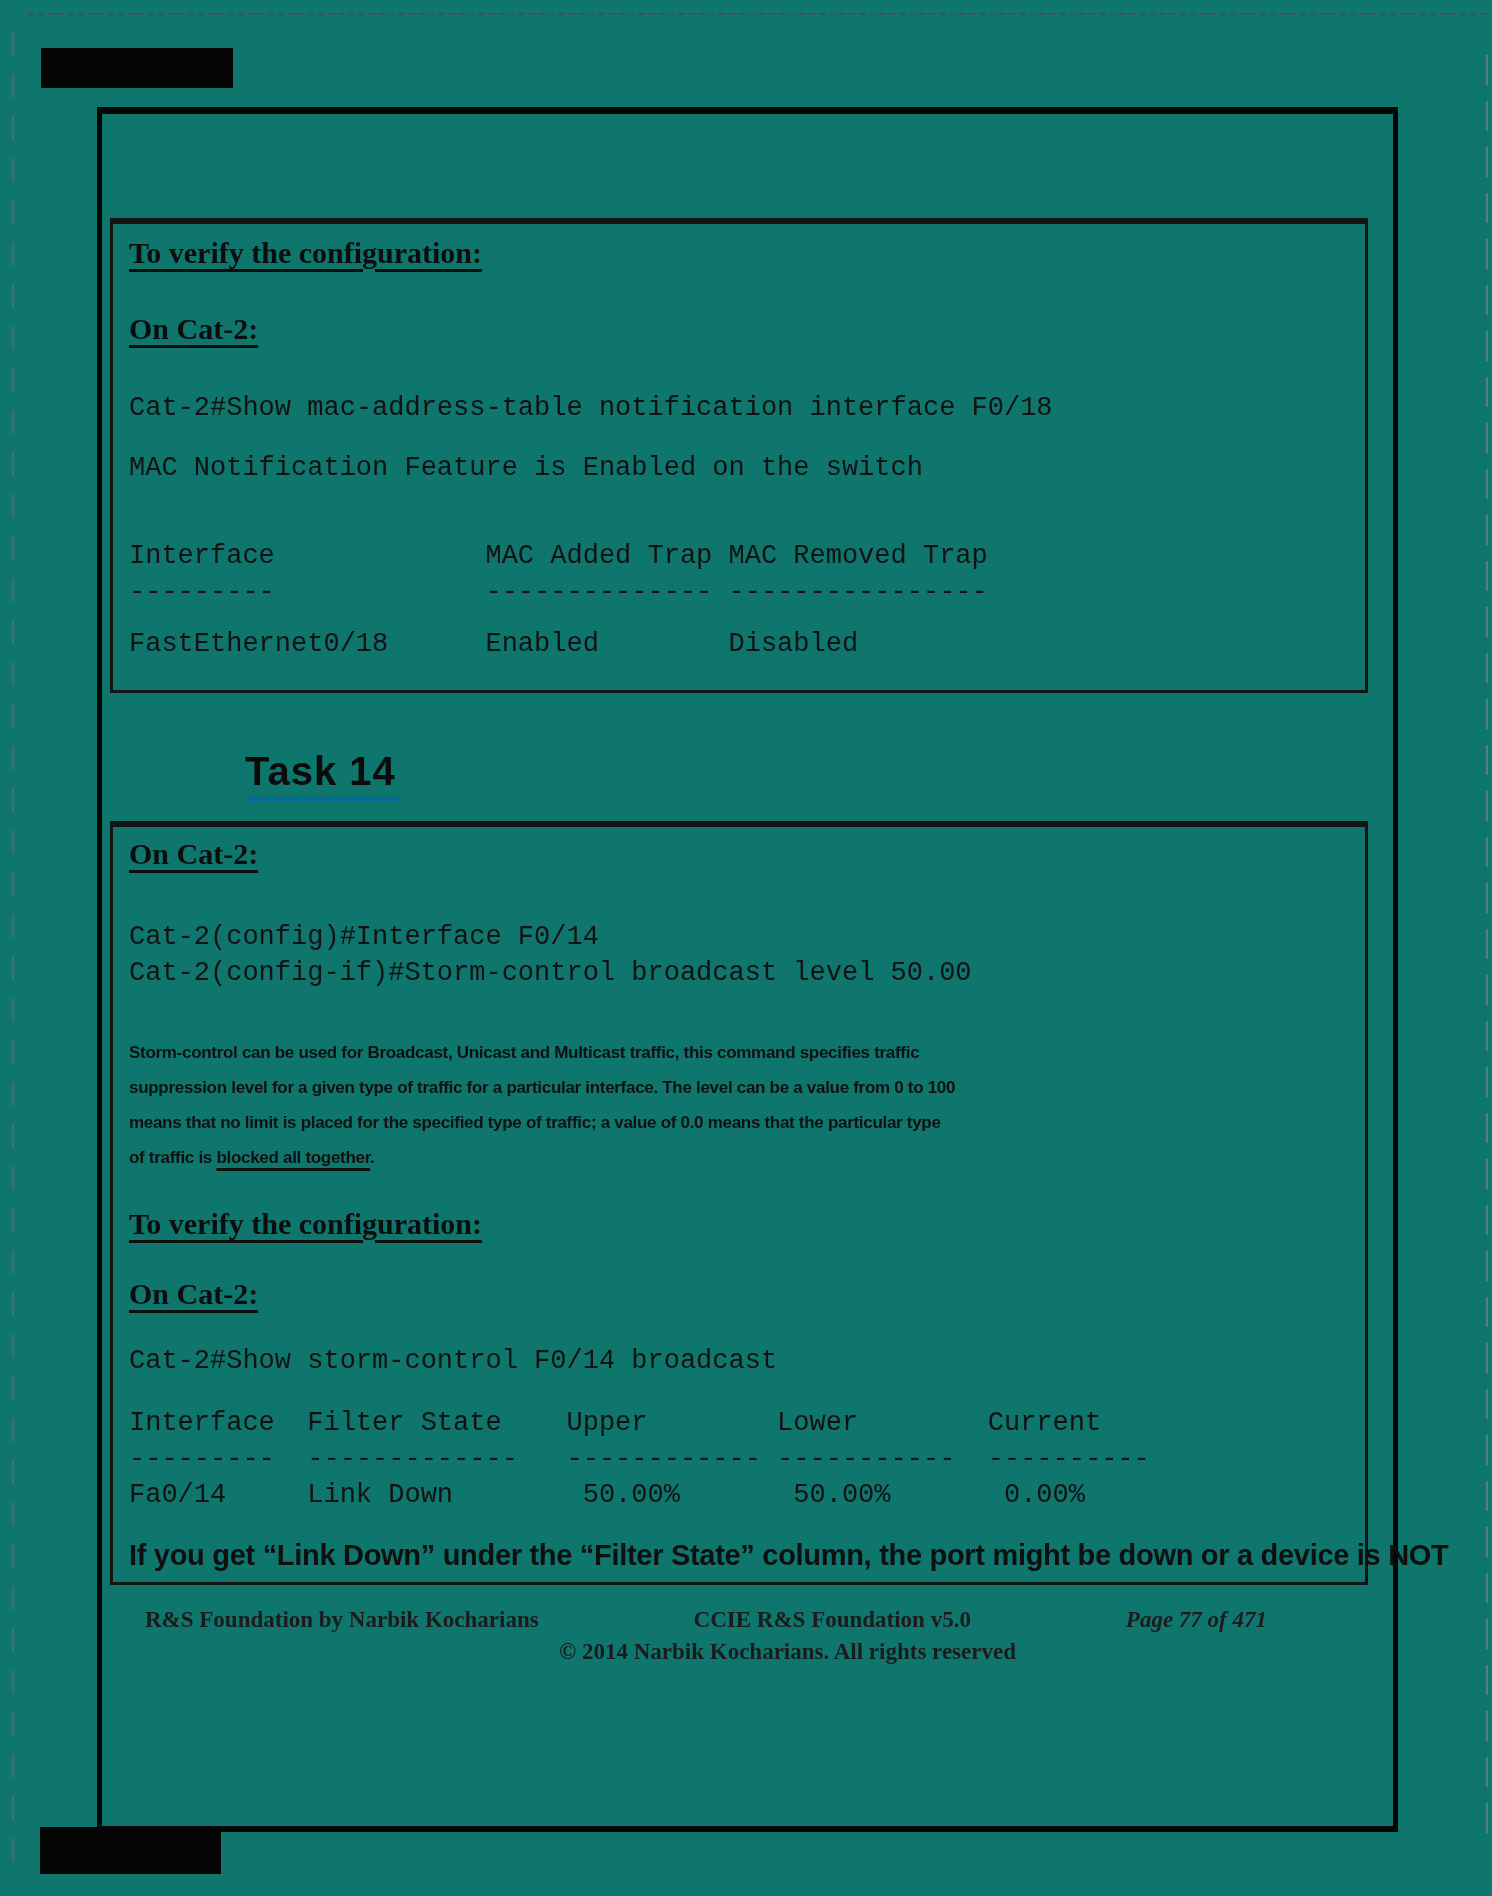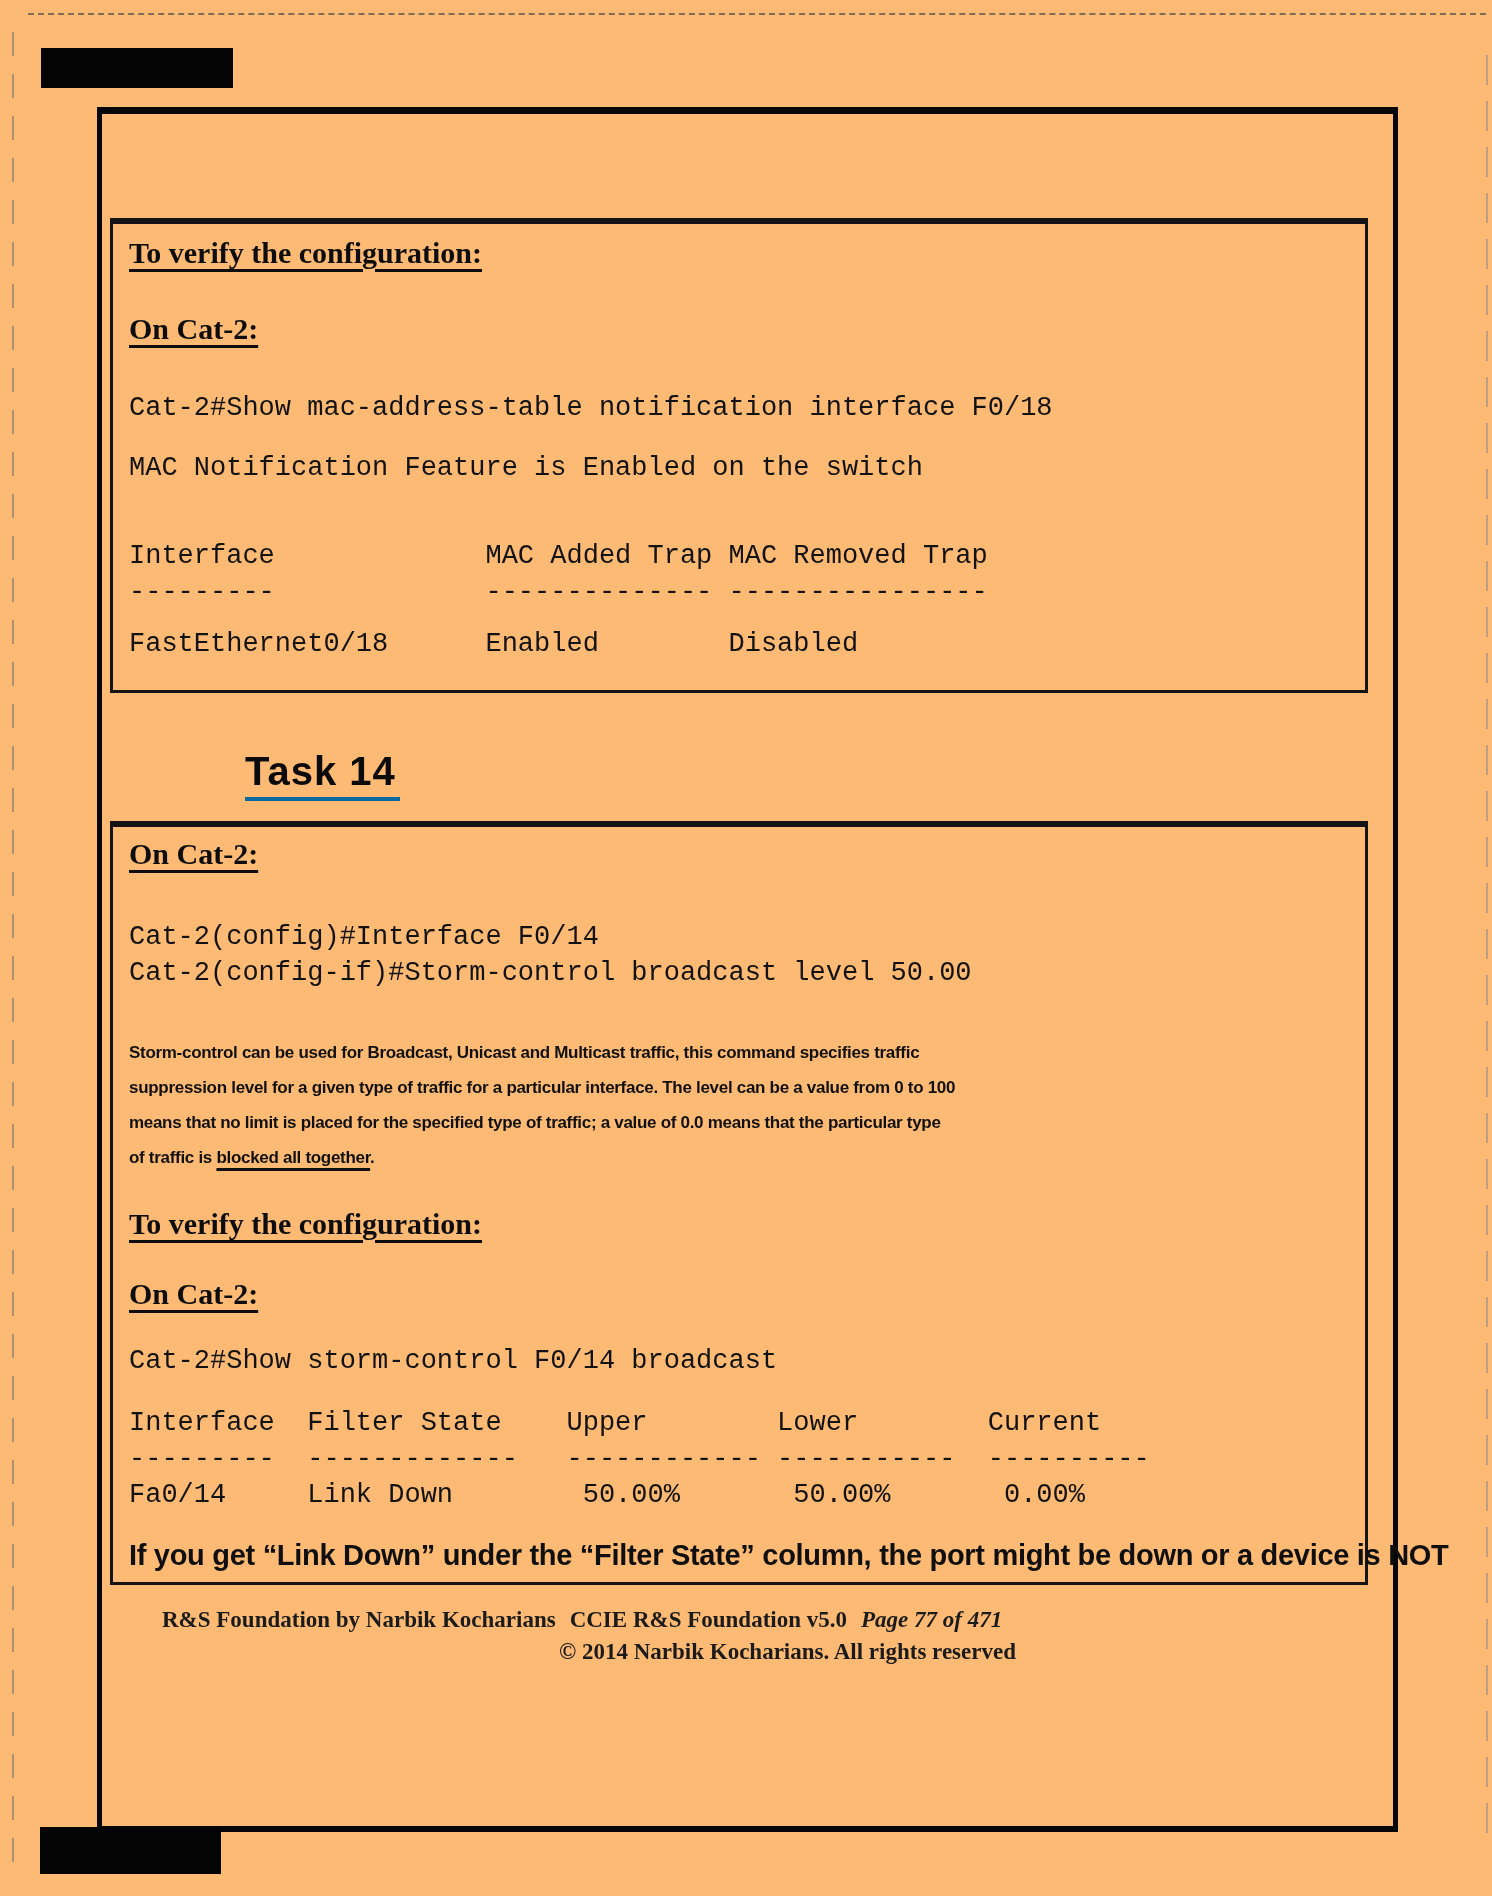--- a/index.html
+++ b/index.html
@@ -1,17 +1,17 @@
 <!DOCTYPE html>
 <html><head>
 <meta charset="utf-8">
 <style>
   html,body { margin:0; padding:0; background:#e8e8e8; }
   .page {
-    position:relative; width:1492px; height:1896px; background:#fdba74;
+    position:relative; width:1492px; height:1896px; background:#0f766e;
     overflow:hidden; color:#111; font-family:"Liberation Sans",sans-serif;
   }
   
   .scan-topline { position:absolute; top:13px; left:28px; width:1458px; height:0;
     border-top:2px dashed #4a4a4a; opacity:.7; }
   .scan-leftline { position:absolute; top:32px; left:12px; width:2px; height:1844px;
     background:repeating-linear-gradient(to bottom,#6d6d6d 0 24px,transparent 24px 42px); opacity:.55; }
   .scan-rightline { position:absolute; top:55px; left:1486px; width:2px; height:1790px;
     background:repeating-linear-gradient(to bottom,#8a8a8a 0 30px,transparent 30px 46px); opacity:.55; }
   .redaction { position:absolute; background:#040404; }
@@ -53,21 +53,21 @@
     letter-spacing:-0.3px; color:#101010; }
   .note .nline { white-space:pre; }
   .note .u { text-decoration:underline; text-decoration-thickness:2.5px; text-underline-offset:5px;margin-top:6px; }
 
   .warning { margin-top:26px; font-weight:bold; font-size:29px; letter-spacing:-0.3px;
     white-space:nowrap; color:#0f0f0f; }
 
   
   .footer { margin-top:22px; font-family:"Liberation Serif",serif; font-weight:bold;
     font-size:23px; color:#1b1b1b; }
-  .footer-row { display:flex; padding:0 126px 0 60px;gap:14px; }
+  .footer-row { display:flex; justify-content:space-between; padding:0 126px 0 43px; }
   .footer-page { font-style:italic; }
   .footer-copy { margin-top:6px; text-align:center; padding-left:80px; }
 </style>
 </head>
 <body>
 
 <div class="page">
 
   <div class="scan-topline"></div>
   <div class="scan-leftline"></div>

